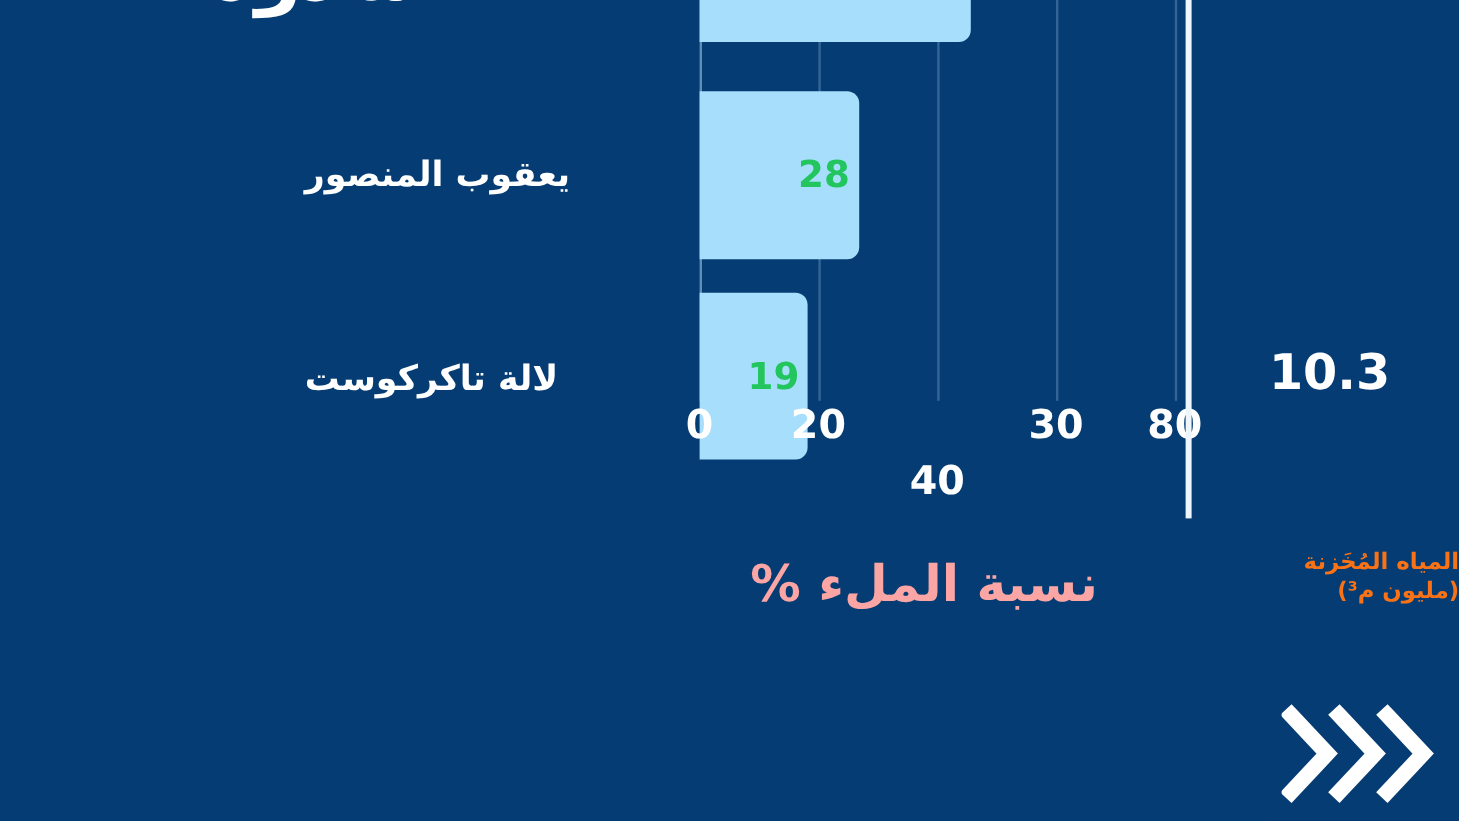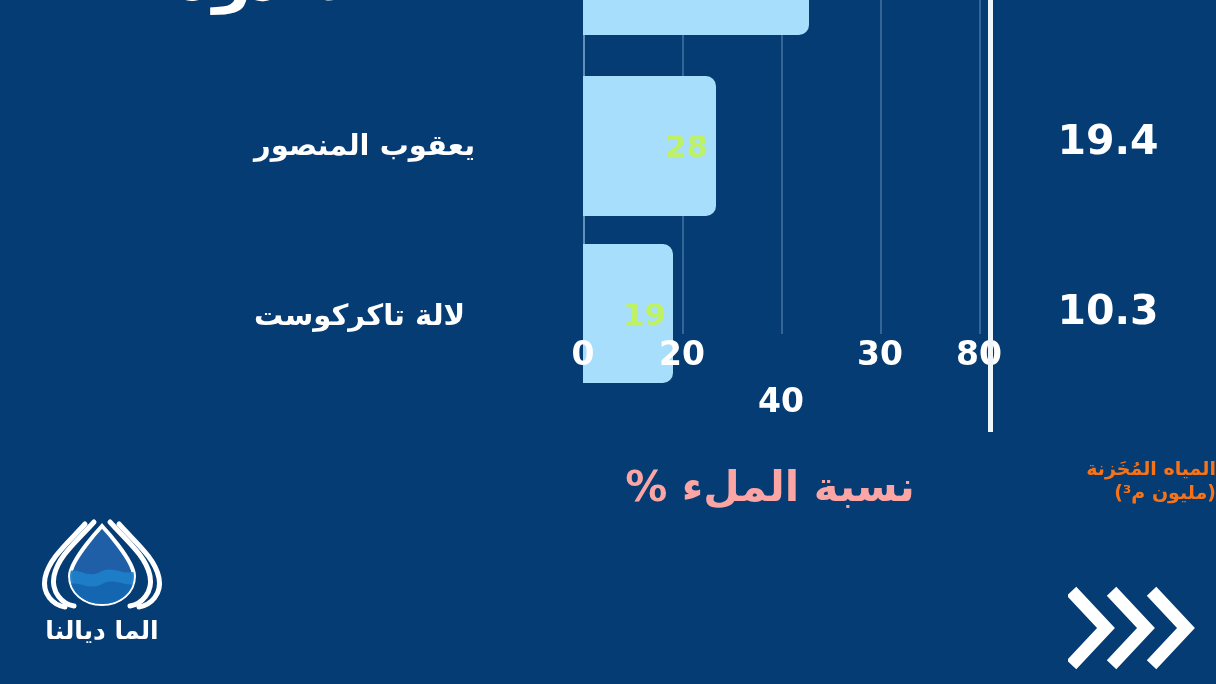--- a/index.html
+++ b/index.html
@@ -67,21 +67,21 @@
     height: 100%;
     background: #a6defc;
     border-radius: 0 10px 10px 0;
   }
   .bar-value {
     position: absolute;
     top: 50%;
     transform: translateY(-50%);
     font-size: 31px;
     font-weight: 700;
-    color: #bef264;
+    color: #22c55e;
     direction: ltr;
   }
 
   
   .cat-label {
     position: absolute;
     right: 652px;
     width: 310px;
     text-align: left;
     font-size: 29px;
@@ -221,55 +221,31 @@
     <div class="tick" style="left:396px;">80</div>
   </div>
 
   <div class="cat-label" style="top:128px;">يعقوب المنصور</div>
   <div class="cat-label" style="top:298px;">لالة تاكركوست</div>
 
   <div id="xaxis-title">نسبة الملء %</div>
 
   <div id="divider"></div>
 
-  <div class="right-value" style="top:116px;">19.4</div>
   <div class="right-value" style="top:286px;">10.3</div>
 
   <div id="right-col-title">
     <span class="l1">المياه المُخَزنة</span>
     <span class="l2">(مليون م³)</span>
   </div>
 
   <div id="chevrons">
     <svg width="130" height="84" viewBox="0 0 130 84" aria-hidden="true">
       <g fill="none" stroke="#ffffff" stroke-width="13" stroke-linecap="square" stroke-linejoin="miter">
         <polyline points="8,10 38,42 8,74"></polyline>
         <polyline points="48,10 78,42 48,74"></polyline>
         <polyline points="88,10 118,42 88,74"></polyline>
       </g>
     </svg>
   </div>
 
-  <div id="logo">
-    <svg width="156" height="100" viewBox="0 0 156 100" aria-hidden="true">
-      <defs>
-        <clipPath id="dropclip">
-          <path d="M78 14 C78 14 110 48 110 64 C110 80 96 92 78 92 C60 92 46 80 46 64 C46 48 78 14 78 14 Z"></path>
-        </clipPath>
-      </defs>
-
-      <g fill="none" stroke="#ffffff" stroke-width="5" stroke-linecap="round">
-        <path d="M70 10 C54 28 34 44 30 64 C27 80 38 92 50 94"></path>
-        <path d="M61 12 C45 30 25 46 21 66 C18 82 29 93 41 95"></path>
-        <path d="M86 10 C102 28 122 44 126 64 C129 80 118 92 106 94"></path>
-        <path d="M95 12 C111 30 131 46 135 66 C138 82 127 93 115 95"></path>
-      </g>
-
-      <path d="M78 14 C78 14 110 48 110 64 C110 80 96 92 78 92 C60 92 46 80 46 64 C46 48 78 14 78 14 Z" fill="#1f5fa8" stroke="#ffffff" stroke-width="4"></path>
-      <g clip-path="url(#dropclip)">
-        <path d="M40 62 C52 52 62 68 76 60 C90 52 100 66 116 58 L116 96 L40 96 Z" fill="#1e7ec8" opacity="0.95"></path>
-        <path d="M40 74 C54 66 64 80 78 72 C92 64 104 78 116 70 L116 96 L40 96 Z" fill="#1565b0" opacity="0.95"></path>
-      </g>
-    </svg>
-    <div class="logo-text">الما ديالنا</div>
-  </div>
 
 </div>
 
 </body></html>

